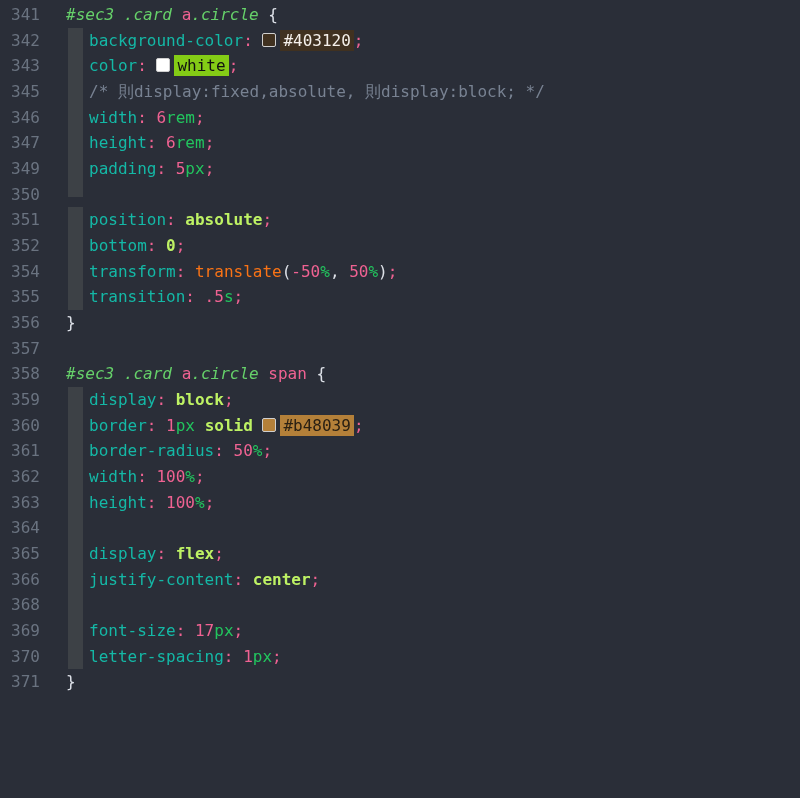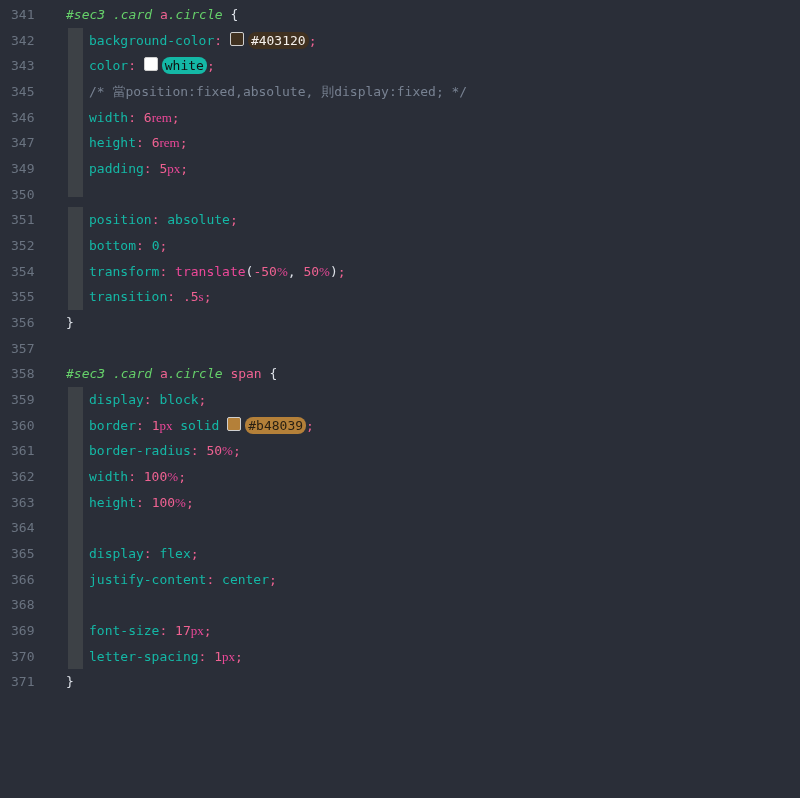--- a/index.html
+++ b/index.html
@@ -2,21 +2,21 @@
 <html><head>
 <meta charset="utf-8">
 <style>
   html,body{margin:0;padding:0;background:#2a2e38;}
   .editor{
     position:relative;
     width:651px;height:798px;
     overflow:hidden;
     background:#2a2e38;
     font-family:"DejaVu Sans Mono","Liberation Mono",monospace;
-    font-size:13px;
+    font-size:16px;
     padding-top:2px;
     box-sizing:border-box;
   }
   .line{
     position:relative;
     height:25.68px;
     line-height:25.68px;
     white-space:pre;
   }
   .gutter{
@@ -37,47 +37,47 @@
     position:absolute;
     left:68px;top:0;
     width:15px;height:100%;
     background:#3d4146;
   }
   .bar.partial{height:58%;}
   .tk-id,.tk-cls{color:#66d16a;font-style:italic;}
   .tk-tag{color:#ef6292;}
   .tk-brace{color:#dde1e8;}
   .tk-prop{color:#14b8a6;}
-  .tk-fn{color:#ec4899;text-align:center;}
+  .tk-fn{color:#f97316;text-align:center;}
   .tk-pun{color:#ef6292;}
   .tk-num{color:#ef6292;}
-  .tk-unit{color:#ec4899;font-family:Liberation Serif, serif;}
-  .tk-val{color:#14b8a6;}
+  .tk-unit{color:#22c55e;}
+  .tk-val{color:#bef264;font-weight:bold;}
   .tk-cmt{color:#788292;}
   .swatch{
     display:inline-block;
     width:12px;height:12px;
     border:1.5px solid #cfcfcf;
     border-radius:2px;
     vertical-align:-1px;
     margin-right:4px;
   }
   .pill{
-    border-radius:8px;
+    border-radius:0;
     padding:1px 3px;
   }
 </style>
 </head>
 <body>
 
 <div class="editor" id="editor">
     <div class="line"><span class="gutter">341</span><span class="code"><span class="tk-id">#sec3</span><span class="tk-sp"> </span><span class="tk-cls">.card</span><span class="tk-sp"> </span><span class="tk-tag">a</span><span class="tk-cls">.circle</span><span class="tk-sp"> </span><span class="tk-brace">{</span></span></div>
     <div class="line"><span class="gutter">342</span><span class="bar"></span><span class="code ind"><span class="tk-prop">background-color</span><span class="tk-pun">:</span><span class="tk-sp"> </span><span class="swatch" style="background: rgb(64, 49, 32);"></span><span class="pill" style="background: rgb(64, 49, 32); color: rgb(245, 240, 234);">#403120</span><span class="tk-pun">;</span></span></div>
-    <div class="line"><span class="gutter">343</span><span class="bar"></span><span class="code ind"><span class="tk-prop">color</span><span class="tk-pun">:</span><span class="tk-sp"> </span><span class="swatch" style="background: rgb(255, 255, 255);"></span><span class="pill" style="background: #14b8a6; color: rgb(17, 17, 17);">white</span><span class="tk-pun">;</span></span></div>
-    <div class="line"><span class="gutter">345</span><span class="bar"></span><span class="code ind"><span class="tk-cmt">/* 當position:fixed,absolute, 則display:fixed; */</span></span></div>
+    <div class="line"><span class="gutter">343</span><span class="bar"></span><span class="code ind"><span class="tk-prop">color</span><span class="tk-pun">:</span><span class="tk-sp"> </span><span class="swatch" style="background: rgb(255, 255, 255);"></span><span class="pill" style="background: #84cc16; color: rgb(17, 17, 17);">white</span><span class="tk-pun">;</span></span></div>
+    <div class="line"><span class="gutter">345</span><span class="bar"></span><span class="code ind"><span class="tk-cmt">/* 則display:fixed,absolute, 則display:block; */</span></span></div>
     <div class="line"><span class="gutter">346</span><span class="bar"></span><span class="code ind"><span class="tk-prop">width</span><span class="tk-pun">:</span><span class="tk-sp"> </span><span class="tk-num">6</span><span class="tk-unit">rem</span><span class="tk-pun">;</span></span></div>
     <div class="line"><span class="gutter">347</span><span class="bar"></span><span class="code ind"><span class="tk-prop">height</span><span class="tk-pun">:</span><span class="tk-sp"> </span><span class="tk-num">6</span><span class="tk-unit">rem</span><span class="tk-pun">;</span></span></div>
     <div class="line"><span class="gutter">349</span><span class="bar"></span><span class="code ind"><span class="tk-prop">padding</span><span class="tk-pun">:</span><span class="tk-sp"> </span><span class="tk-num">5</span><span class="tk-unit">px</span><span class="tk-pun">;</span></span></div>
     <div class="line"><span class="gutter">350</span><span class="bar partial"></span><span class="code ind"></span></div>
     <div class="line"><span class="gutter">351</span><span class="bar"></span><span class="code ind"><span class="tk-prop">position</span><span class="tk-pun">:</span><span class="tk-sp"> </span><span class="tk-val">absolute</span><span class="tk-pun">;</span></span></div>
     <div class="line"><span class="gutter">352</span><span class="bar"></span><span class="code ind"><span class="tk-prop">bottom</span><span class="tk-pun">:</span><span class="tk-sp"> </span><span class="tk-val">0</span><span class="tk-pun">;</span></span></div>
     <div class="line"><span class="gutter">354</span><span class="bar"></span><span class="code ind"><span class="tk-prop">transform</span><span class="tk-pun">:</span><span class="tk-sp"> </span><span class="tk-fn">translate</span><span class="tk-brace">(</span><span class="tk-num">-50</span><span class="tk-unit">%</span><span class="tk-brace">,</span><span class="tk-sp"> </span><span class="tk-num">50</span><span class="tk-unit">%</span><span class="tk-brace">)</span><span class="tk-pun">;</span></span></div>
     <div class="line"><span class="gutter">355</span><span class="bar"></span><span class="code ind"><span class="tk-prop">transition</span><span class="tk-pun">:</span><span class="tk-sp"> </span><span class="tk-num">.5</span><span class="tk-unit">s</span><span class="tk-pun">;</span></span></div>
     <div class="line"><span class="gutter">356</span><span class="code"><span class="tk-brace">}</span></span></div>
     <div class="line"><span class="gutter">357</span><span class="code"></span></div>

